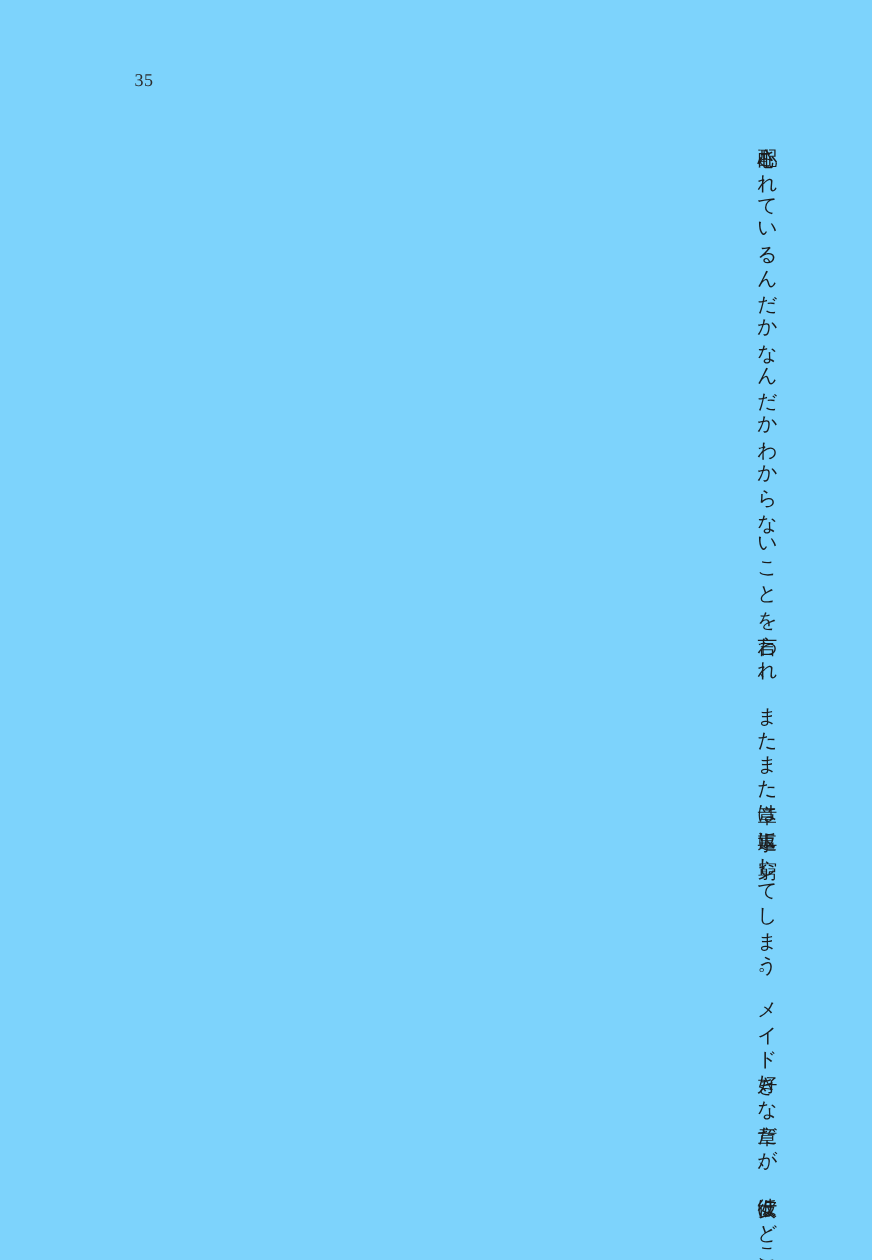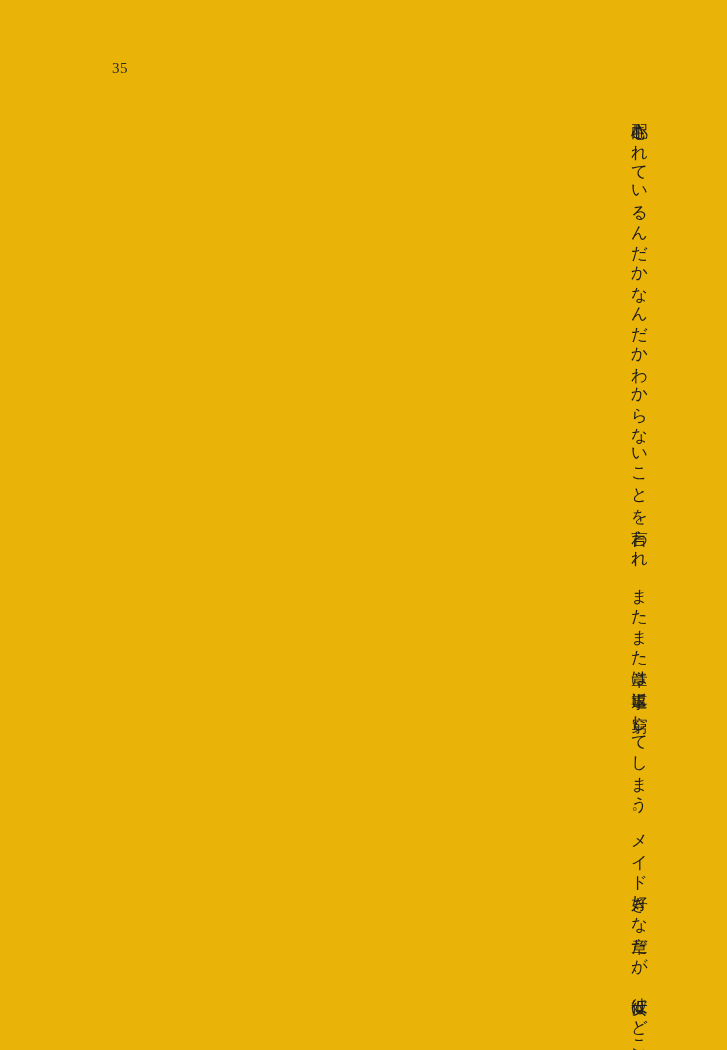--- a/index.html
+++ b/index.html
@@ -4,21 +4,21 @@
 <style>
   html, body {
     margin: 0;
     padding: 0;
     background: #ffffff;
   }
   .page {
     position: relative;
     width: 727px;
     height: 1050px;
-    background: #eab308;
+    background: #7dd3fc;
     overflow: hidden;
     font-family: "Liberation Serif", "DejaVu Serif", serif;
     color: #1a1a1a;
   }
   .page-number {
     position: absolute;
     left: 112px;
     top: 60px;
     font-size: 15px;
     color: #2b2b2b;

